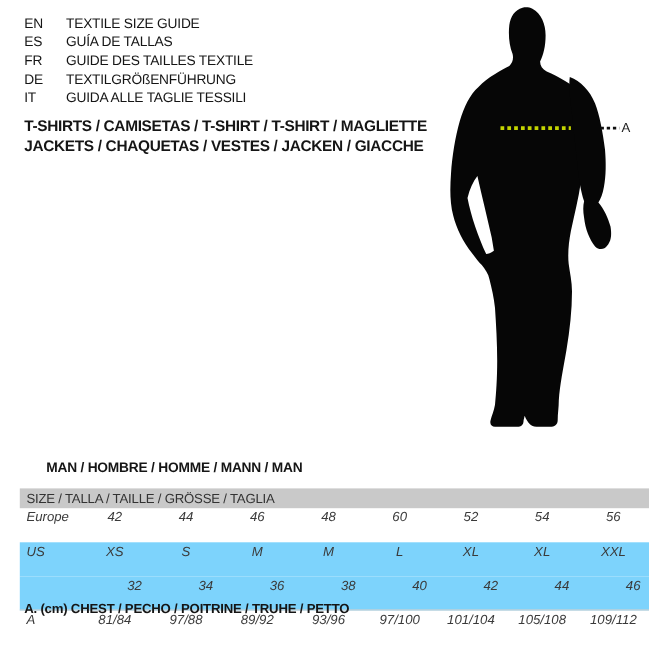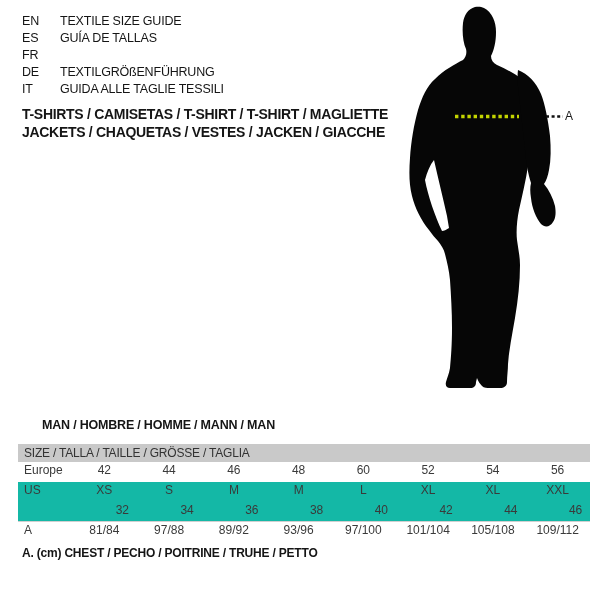--- a/index.html
+++ b/index.html
@@ -24,24 +24,24 @@
 
   
   .section-title { position:absolute; left:22px; top:418px;
                    font-weight:bold; font-size:12.5px; letter-spacing:-0.2px;margin-left:20px; }
 
   
   .size-table { position:absolute; left:18px; top:444px; width:572px; font-size:12px; }
   .thead { height:18px; line-height:18px; background:#c9c9c9; color:#333;
            padding-left:6px; letter-spacing:-0.2px; }
   .trow { display:grid; grid-template-columns:54px repeat(8,1fr);
-          height:20px; line-height:16px; color:#3a3a3a; box-sizing:border-box; }
+          height:31px; line-height:16px; color:#3a3a3a; box-sizing:border-box;font-style:italic; }
   .trow .cell { text-align:center; }
   .trow .label { text-align:left; padding-left:6px; }
-  .row-alt { background:#14b8a6; }
+  .row-alt { background:#7dd3fc; }
   .row-rule { border-bottom:1px solid #d0d0d0;gap:36px; }
 
   
   .footnote { position:absolute; left:22px; top:546px;
               font-weight:bold; font-size:12px; letter-spacing:-0.2px; }
 </style>
 </head>
 <body>
 
 <div class="page">
@@ -50,20 +50,21 @@
     <div class="lang-row">
       <span class="lang-code">EN</span>
       <span class="lang-text">TEXTILE SIZE GUIDE</span>
     </div>
     <div class="lang-row">
       <span class="lang-code">ES</span>
       <span class="lang-text">GUÍA DE TALLAS</span>
     </div>
     <div class="lang-row">
       <span class="lang-code">FR</span>
+      <span class="lang-text">GUIDE DES TAILLES TEXTILE</span>
     </div>
     <div class="lang-row">
       <span class="lang-code">DE</span>
       <span class="lang-text">TEXTILGRÖßENFÜHRUNG</span>
     </div>
     <div class="lang-row">
       <span class="lang-code">IT</span>
       <span class="lang-text">GUIDA ALLE TAGLIE TESSILI</span>
     </div>
   </div>

